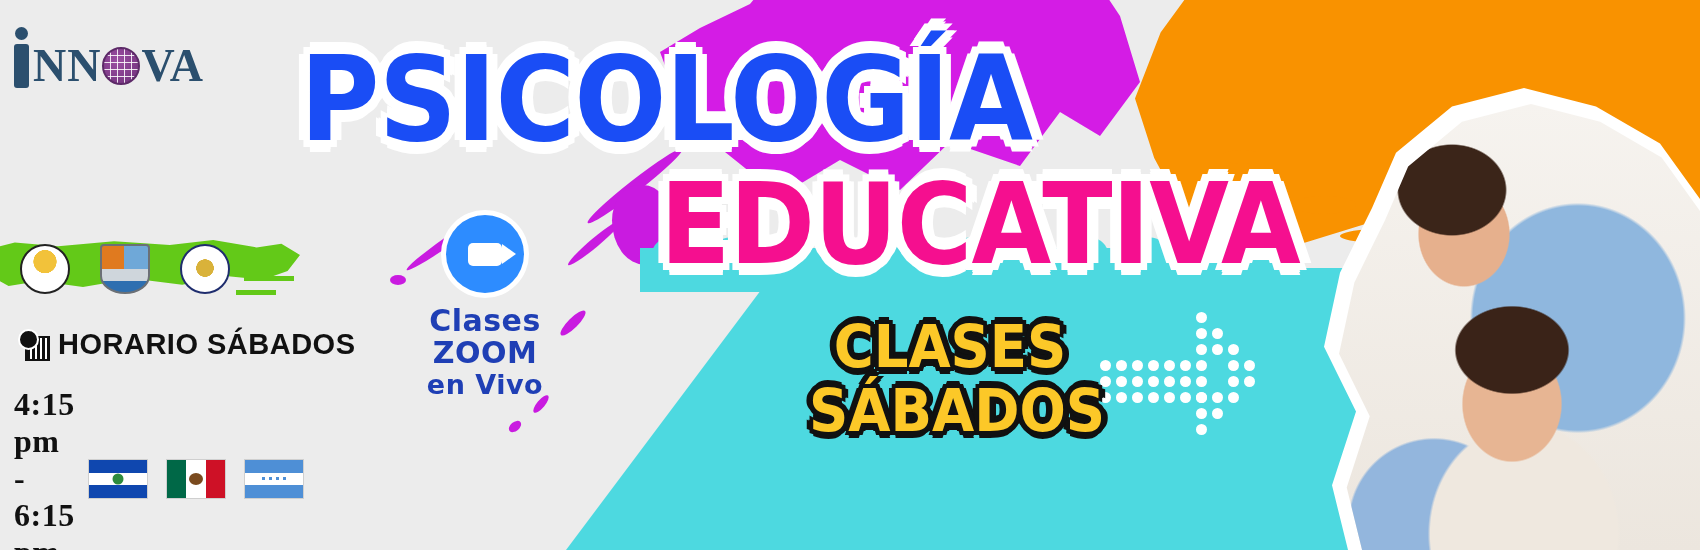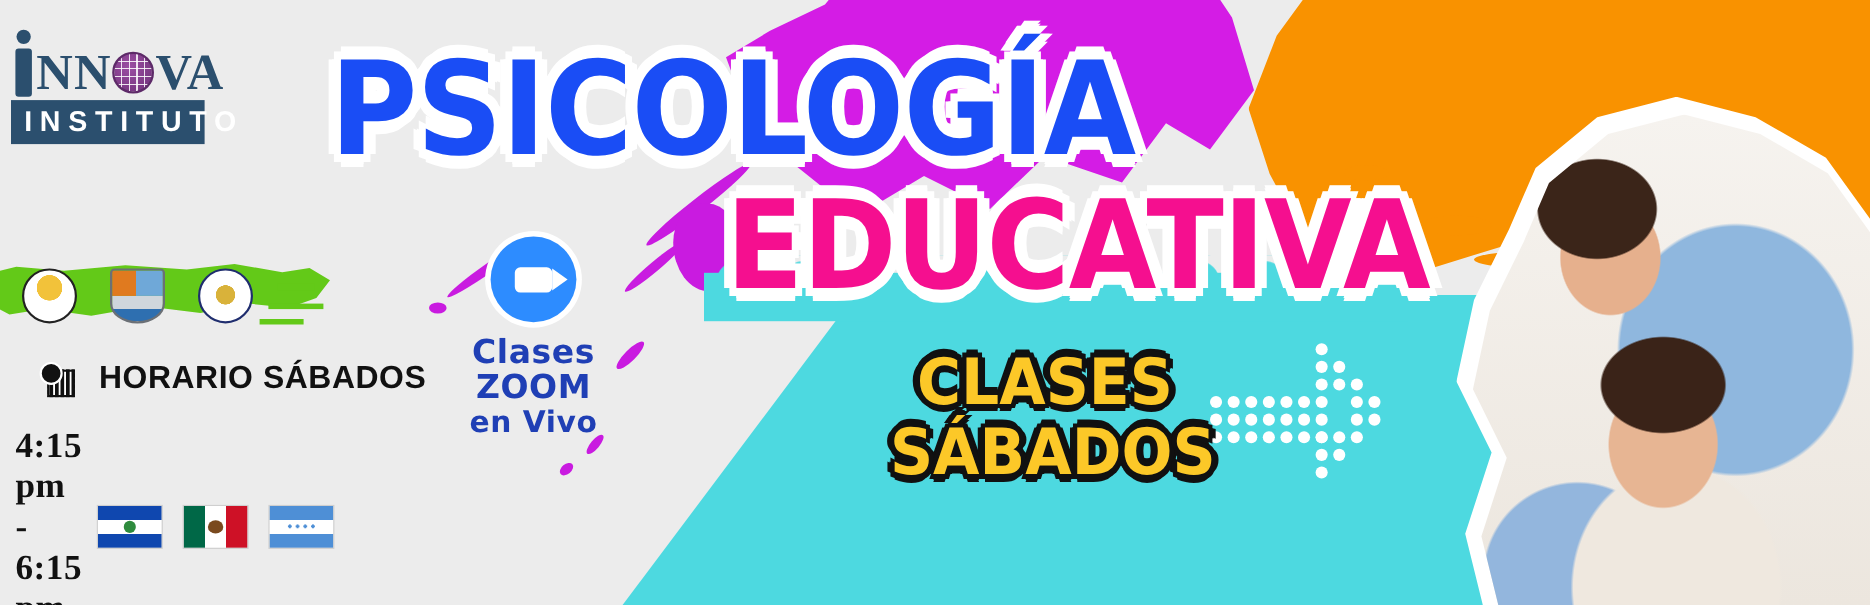--- a/index.html
+++ b/index.html
@@ -124,21 +124,21 @@
       linear-gradient(90deg,#e07a1f 0 48%,#6fa8d8 48% 100%),
       linear-gradient(0deg,#2e6fb0 0 50%,#cfd6dc 50% 100%);
     background-size:100% 50%,100% 50%;background-position:0 0,0 100%;
     background-repeat:no-repeat;
   }
   .seal-c{
     border-radius:50%;background:#ffffff;border:2px solid #1f2d6e;
     background-image:radial-gradient(circle at 50% 48%,#d9b23a 0 26%,#ffffff 27%);
   }
   
-  .horario{position:absolute;left:36px;top:328px;display:flex;align-items:center;gap:22px;}
+  .horario{position:absolute;left:18px;top:328px;display:flex;align-items:center;gap:8px;}
   .cal-icon{width:32px;height:32px;position:relative;}
   .cal-icon .grid{
     position:absolute;right:0;bottom:0;width:25px;height:25px;background:#111;
     background-image:
       repeating-linear-gradient(90deg,#111 0 3px,#fff 3px 5px),
       repeating-linear-gradient(0deg,#111 0 3px,#fff 3px 5px);
     background-size:5px 5px;background-position:2px 7px;
     box-shadow:inset 0 0 0 2px #111;
   }
   .cal-icon .clk{
@@ -312,21 +312,20 @@
 
   <div class="logo">
     <div class="logo-top">
       <span class="logo-i"></span>
       <span class="logo-word">
         <span>NN</span>
         <span class="globe"></span>
         <span>VA</span>
       </span>
     </div>
-    <div class="logo-bar">INSTITUTO</div>
   </div>
 
 
   <div class="seals">
     <div class="seal seal-a"></div>
     <div class="seal seal-b"></div>
     <div class="seal seal-c"></div>
   </div>
 
   <div class="horario">

